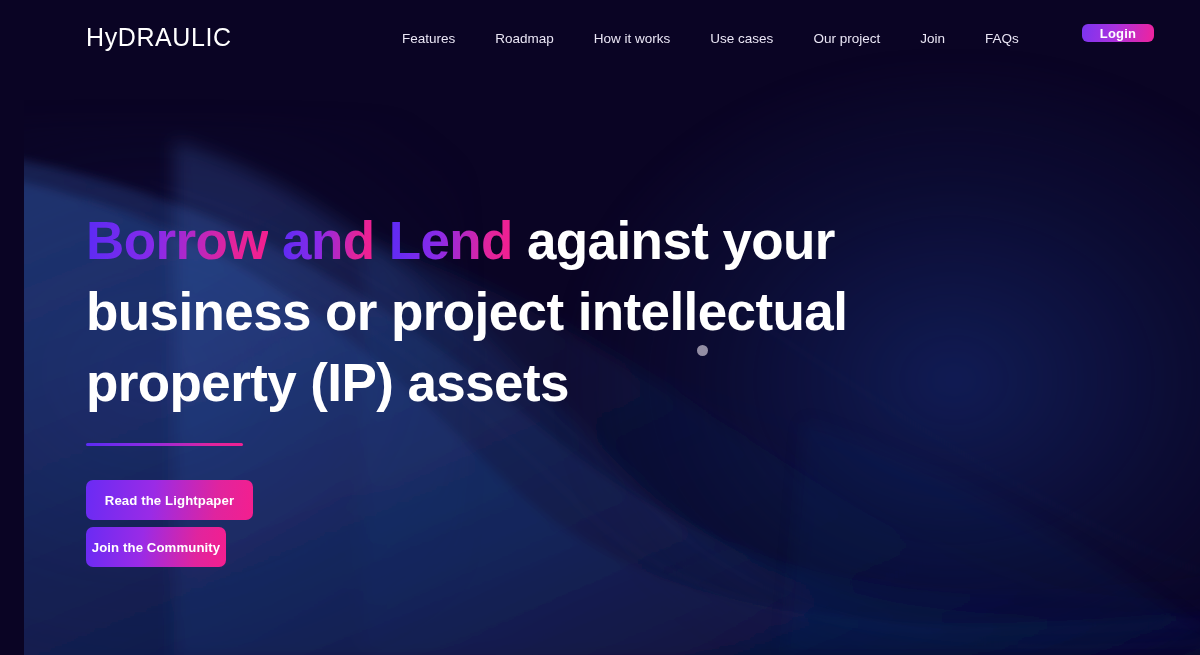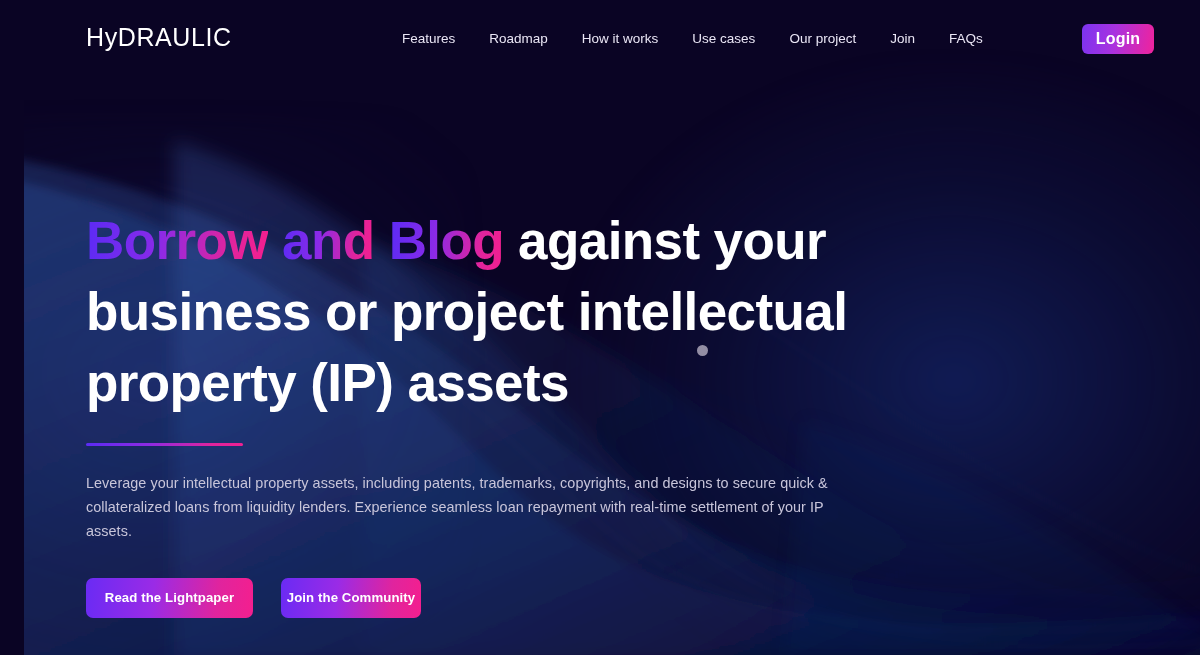--- a/index.html
+++ b/index.html
@@ -53,40 +53,40 @@
     font-weight:400;
     letter-spacing:0.6px;
     color:#ffffff;
     line-height:1;
     white-space:nowrap;
   }
 
   .nav {
     position:absolute; left:378px; top:31px;
     display:flex; align-items:center;
-    gap:5px;
+    gap:11px;
   }
   .nav-item {
     color:#eae6f5;
     font-size:13.5px;
     line-height:16px;
     white-space:nowrap;
     text-decoration:none;
     padding:0 14.5px;
     cursor:pointer;
   }
   .nav-item:first-child { padding-left:0; }
 
   .login-btn {
     position:absolute; right:70px; top:24px;
-    width:72px; height:30px;
+    width:72px; height:18px;
     border:none; border-radius:6px;
     background:linear-gradient(100deg,#7b34f0 0%,#a932df 45%,#f0239c 100%);
     color:#ffffff;
-    font-size:16px;
+    font-size:13px;
     font-weight:700;
     font-family:"Liberation Sans", sans-serif;
     letter-spacing:0.2px;
     cursor:pointer;
     display:flex; align-items:center; justify-content:center;
   }
 
   
   .hero {
     position:absolute;
@@ -122,21 +122,22 @@
     width:745px;
     font-size:14.4px;
     line-height:24.2px;
     color:#c8c5da;
     letter-spacing:0.05px;
   }
 
   .cta-row {
     margin-top:34px;
     display:flex;
-    gap:28px;
+    gap:7px;
+    flex-direction:column;
   }
   .cta {
     height:40px;
     border:none;
     border-radius:7px;
     color:#ffffff;
     font-size:13.2px;
     font-weight:700;
     font-family:"Liberation Sans", sans-serif;
     letter-spacing:0.1px;
@@ -232,25 +233,24 @@
       <a class="nav-item">Use cases</a>
       <a class="nav-item">Our project</a>
       <a class="nav-item">Join</a>
       <a class="nav-item">FAQs</a>
     </nav>
 
     <button class="login-btn">Login</button>
   </div>
 
   <div class="hero">
-    <h1 class="headline"><span class="grad-word">Borrow</span> <span class="grad-word">and</span> <span class="grad-word">Blog</span><span> against your business or project intellectual property (IP) assets</span></h1>
+    <h1 class="headline"><span class="grad-word">Borrow</span> <span class="grad-word">and</span> <span class="grad-word">Lend</span><span> against your business or project intellectual property (IP) assets</span></h1>
 
     <div class="accent-rule"></div>
 
-    <p class="sub">Leverage your intellectual property assets, including patents, trademarks, copyrights, and designs to secure quick &amp; collateralized loans from liquidity lenders. Experience seamless loan repayment with real-time settlement of your IP assets.</p>
 
     <div class="cta-row">
       <button class="cta cta-lightpaper">Read the Lightpaper</button>
       <button class="cta cta-community">Join the Community</button>
     </div>
   </div>
 
   <div class="cursor-dot"></div>
 
 </div>

